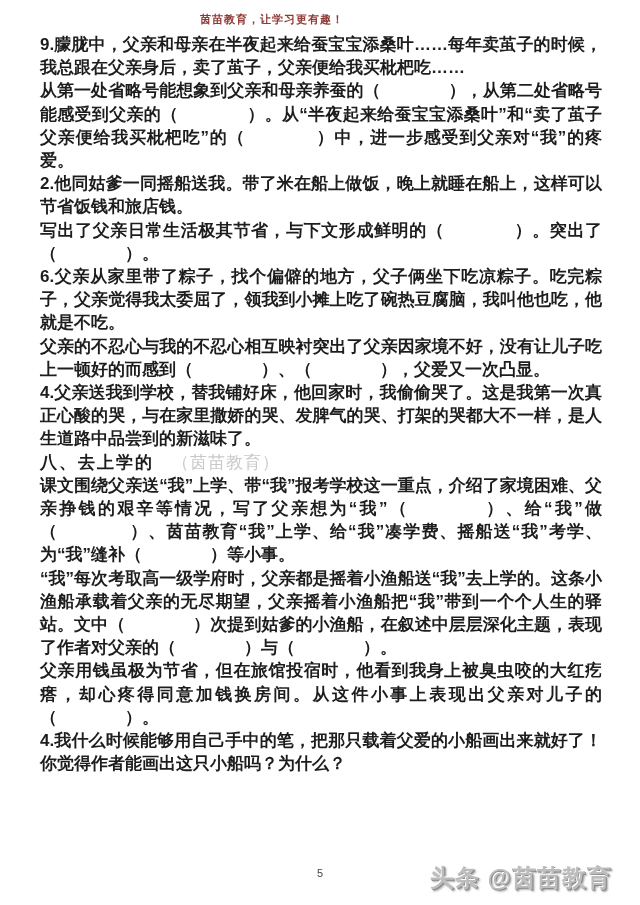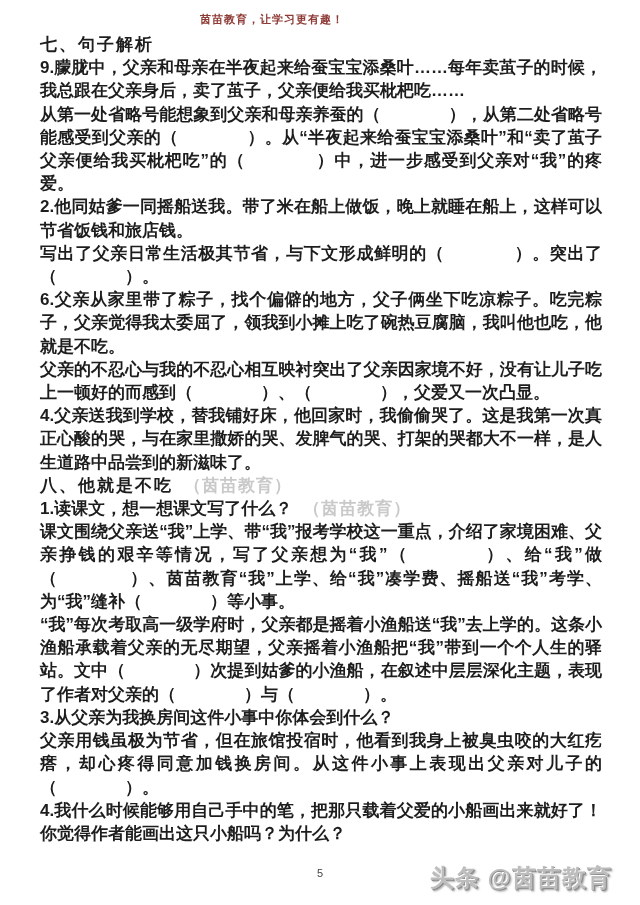--- a/index.html
+++ b/index.html
@@ -35,22 +35,22 @@
     font-size:17px;
     line-height:23.2px;
     font-weight:700;
     text-align:justify;
     text-justify:inter-ideograph;
   }
   .content p{margin:0;padding:0;}
   .sec-title{letter-spacing:2px;}
   .wm{
     color:var(--inline-watermark);
-    font-weight:700;
-    margin-left:11px;
+    font-weight:400;
+    margin-left:18px;
     letter-spacing:1px;
   }
   .page-number{
     position:absolute;bottom:26px;left:0;width:640px;
     text-align:center;
     font-size:11px;
     color:#444444;
   }
   .footer-watermark{
     position:absolute;right:28px;bottom:11px;
@@ -63,37 +63,34 @@
 </style>
 </head>
 <body>
 
 <div class="page">
 
   <div class="site-header">茵苗教育，让学习更有趣！</div>
 
   <div class="content">
 
-    <p class="sec-title">七、句子解析</p>
 
     <p>9.朦胧中，父亲和母亲在半夜起来给蚕宝宝添桑叶……每年卖茧子的时候，我总跟在父亲身后，卖了茧子，父亲便给我买枇杷吃……</p>
     <p>从第一处省略号能想象到父亲和母亲养蚕的（　　　　），从第二处省略号能感受到父亲的（　　　　）。从“半夜起来给蚕宝宝添桑叶”和“卖了茧子父亲便给我买枇杷吃”的（　　　　）中，进一步感受到父亲对“我”的疼爱。</p>
     <p>2.他同姑爹一同摇船送我。带了米在船上做饭，晚上就睡在船上，这样可以节省饭钱和旅店钱。</p>
     <p>写出了父亲日常生活极其节省，与下文形成鲜明的（　　　　）。突出了（　　　　）。</p>
     <p>6.父亲从家里带了粽子，找个偏僻的地方，父子俩坐下吃凉粽子。吃完粽子，父亲觉得我太委屈了，领我到小摊上吃了碗热豆腐脑，我叫他也吃，他就是不吃。</p>
     <p>父亲的不忍心与我的不忍心相互映衬突出了父亲因家境不好，没有让儿子吃上一顿好的而感到（　　　　）、（　　　　），父爱又一次凸显。</p>
     <p>4.父亲送我到学校，替我铺好床，他回家时，我偷偷哭了。这是我第一次真正心酸的哭，与在家里撒娇的哭、发脾气的哭、打架的哭都大不一样，是人生道路中品尝到的新滋味了。</p>
 
-    <p class="sec-title"><span>八、他就是不吃</span><span class="wm">（茵苗教育）</span></p>
+    <p class="sec-title"><span>八、去上学的</span><span class="wm">（茵苗教育）</span></p>
 
-    <p><span>1.读课文，想一想课文写了什么？</span><span class="wm">（茵苗教育）</span></p>
 
     <p>课文围绕父亲送“我”上学、带“我”报考学校这一重点，介绍了家境困难、父亲挣钱的艰辛等情况，写了父亲想为“我”（　　　　）、给“我”做（　　　　）、茵苗教育“我”上学、给“我”凑学费、摇船送“我”考学、为“我”缝补（　　　　）等小事。</p>
     <p>“我”每次考取高一级学府时，父亲都是摇着小渔船送“我”去上学的。这条小渔船承载着父亲的无尽期望，父亲摇着小渔船把“我”带到一个个人生的驿站。文中（　　　　）次提到姑爹的小渔船，在叙述中层层深化主题，表现了作者对父亲的（　　　　）与（　　　　）。</p>
-    <p>3.从父亲为我换房间这件小事中你体会到什么？</p>
     <p>父亲用钱虽极为节省，但在旅馆投宿时，他看到我身上被臭虫咬的大红疙瘩，却心疼得同意加钱换房间。从这件小事上表现出父亲对儿子的（　　　　）。</p>
     <p>4.我什么时候能够用自己手中的笔，把那只载着父爱的小船画出来就好了！你觉得作者能画出这只小船吗？为什么？</p>
 
   </div>
 
   <div class="page-number">5</div>
 
   <div class="footer-watermark">头条 @茵苗教育</div>
 
 </div>

